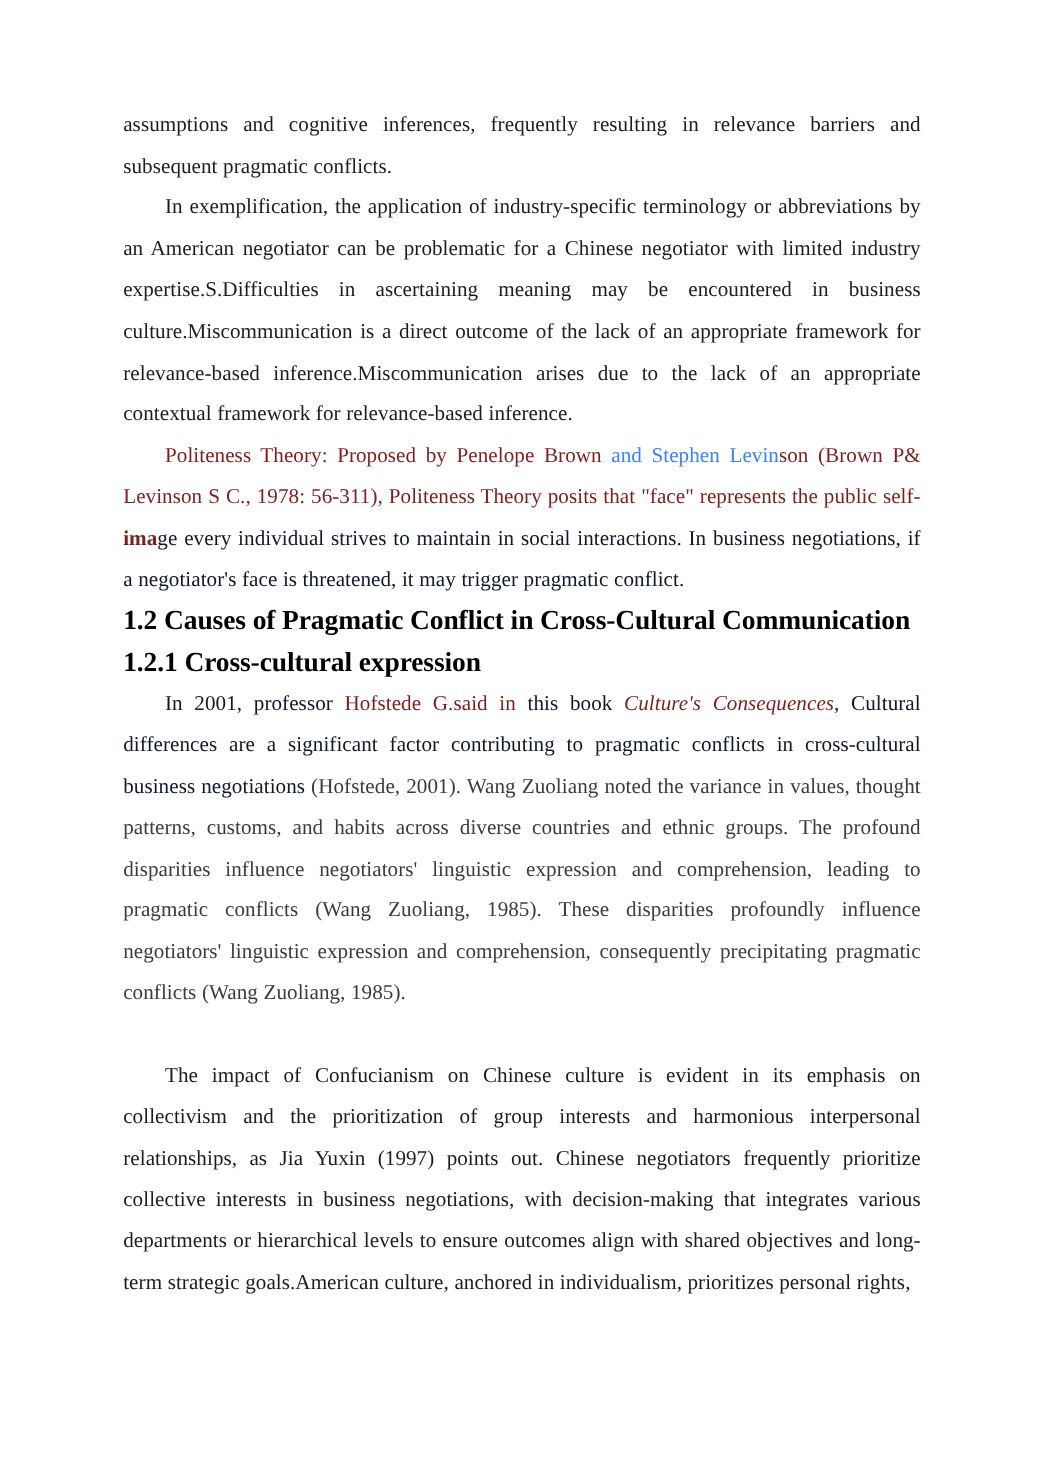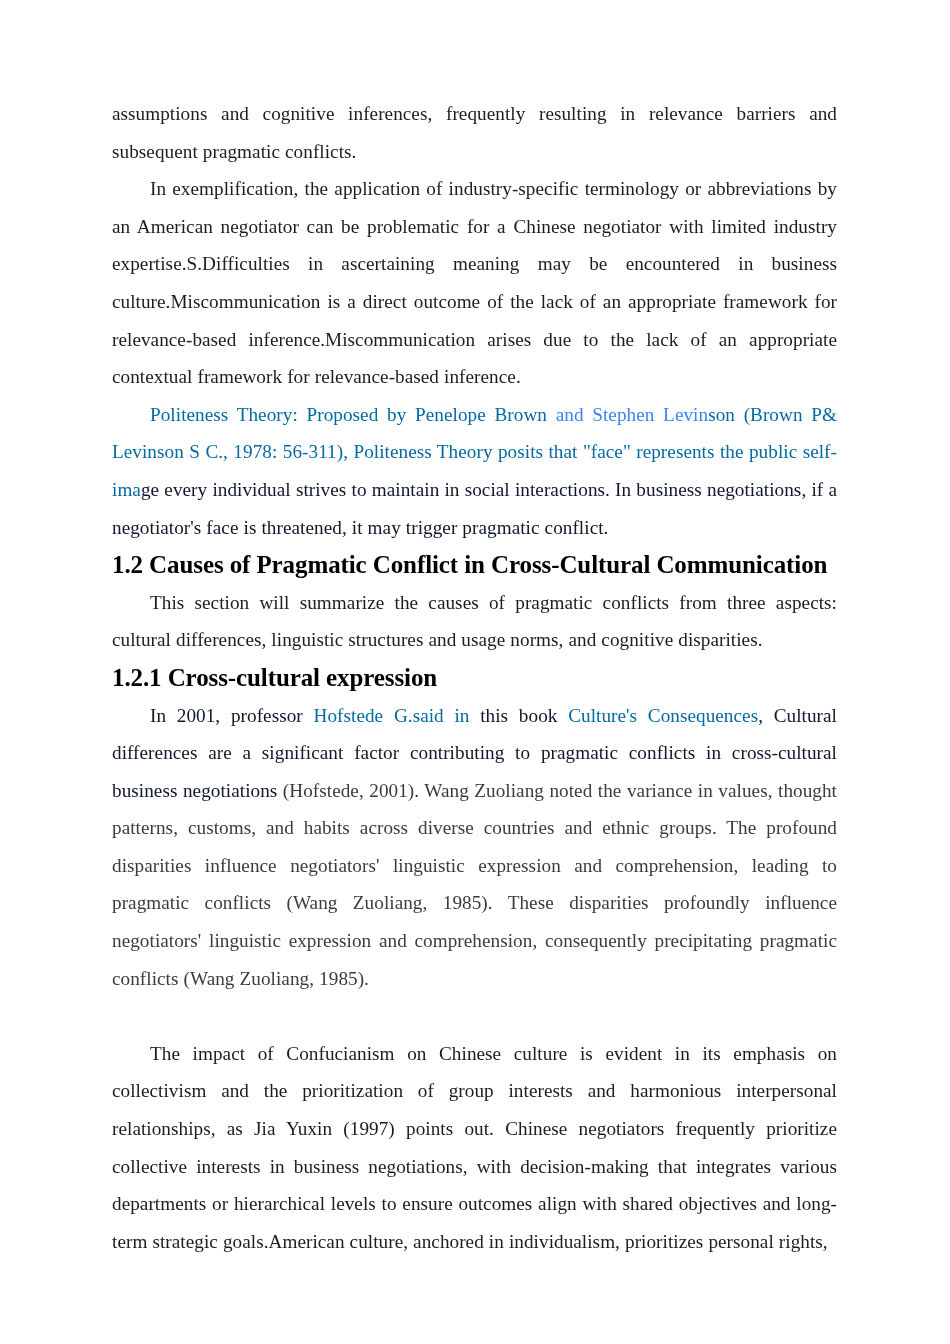--- a/index.html
+++ b/index.html
@@ -35,26 +35,26 @@
     word-spacing: 0.2px;
   }
   p.indent {
     text-indent: 38px;
   }
   
   .tone-dark   { color: #1c1c1c; }
   .tone-mid    { color: #3b3b3b; }
   .tone-grey   { color: #5c5c5c; }
 
-  span.k-dark  { color: #0369a1; }
+  span.k-dark  { color: #7f1d1d; }
   span.k-grey  { color: #0f172a; }
   span.k-lgrey { color: #3b82f6; }
   span.k-mid   { color: #3b3b3b; }
-  span.ital    { }
-  span.semi    { font-weight: 400; }
+  span.ital    { font-style: italic; }
+  span.semi    { font-weight: 700; }
 
   h2.heading {
     margin: 0;
     font-size: 25px;
     line-height: 37.6px;
     font-weight: bold;
     color: #000000;
     text-align: left;
     letter-spacing: -0.1px;
   }
@@ -69,21 +69,20 @@
   <div class="doc-body">
 
     <p class="para tone-dark">assumptions and cognitive inferences, frequently resulting in relevance barriers and subsequent pragmatic conflicts.</p>
 
     <p class="para indent tone-dark">In exemplification, the application of industry-specific terminology or abbreviations by an American negotiator can be problematic for a Chinese negotiator with limited industry expertise.S.Difficulties in ascertaining meaning may be encountered in business culture.Miscommunication is a direct outcome of the lack of an appropriate framework for relevance-based inference.Miscommunication arises due to the lack of an appropriate contextual framework for relevance-based inference.</p>
 
     <p class="para indent"><span class="k-dark">Politeness Theory: Proposed by Penelope Bro</span><span class="k-dark">wn </span><span class="k-lgrey">and Stephen Levin</span><span class="k-dark">son (Brown P&amp; Levinson S C., 1978: 56-311), Politeness Theory posits that "face" represents the public self-</span><span class="k-dark semi">ima</span><span class="k-grey">ge every individual strives to maintain in social interactions. In business negotiations, if a negotiator's face is threatened, it may trigger pragmatic conflict.</span></p>
 
     <h2 class="heading">1.2 Causes of Pragmatic Conflict in Cross-Cultural Communication</h2>
 
-    <p class="para indent tone-grey">This section will summarize the causes of pragmatic conflicts from three aspects: cultural differences, linguistic structures and usage norms, and cognitive disparities.</p>
 
     <h2 class="heading">1.2.1 Cross-cultural expression</h2>
 
     <p class="para indent"><span class="k-grey">In 2001, professor </span><span class="k-dark">Hofstede G.said</span><span class="k-dark"> in </span><span class="k-grey">this book </span><span class="k-dark ital">Culture's Consequences</span><span class="k-grey">, Cultural differences are a significant factor contributing to pragmatic conflicts in cross-cultural business negotiations </span><span class="k-mid">(Hofstede, 2001). Wang Zuoliang noted the variance in values, thought patterns, customs, and habits across diverse countries and ethnic groups. The profound disparities influence negotiators' linguistic expression and comprehension, leading to pragmatic conflicts (Wang Zuoliang, 1985). These disparities profoundly influence negotiators' linguistic expression and comprehension, consequently precipitating pragmatic conflicts (Wang Zuoliang, 1985).</span></p>
 
     <div class="blank-line"></div>
 
     <p class="para indent tone-mid">The impact of Confucianism on Chinese culture is evident in its emphasis on collectivism and the prioritization of group interests and harmonious interpersonal relationships, as Jia Yuxin (1997) points out. Chinese negotiators frequently prioritize collective interests in business negotiations, with decision-making that integrates various departments or hierarchical levels to ensure outcomes align with shared objectives and long-term strategic goals.American culture, anchored in individualism, prioritizes personal rights,</p>
 
   </div>

